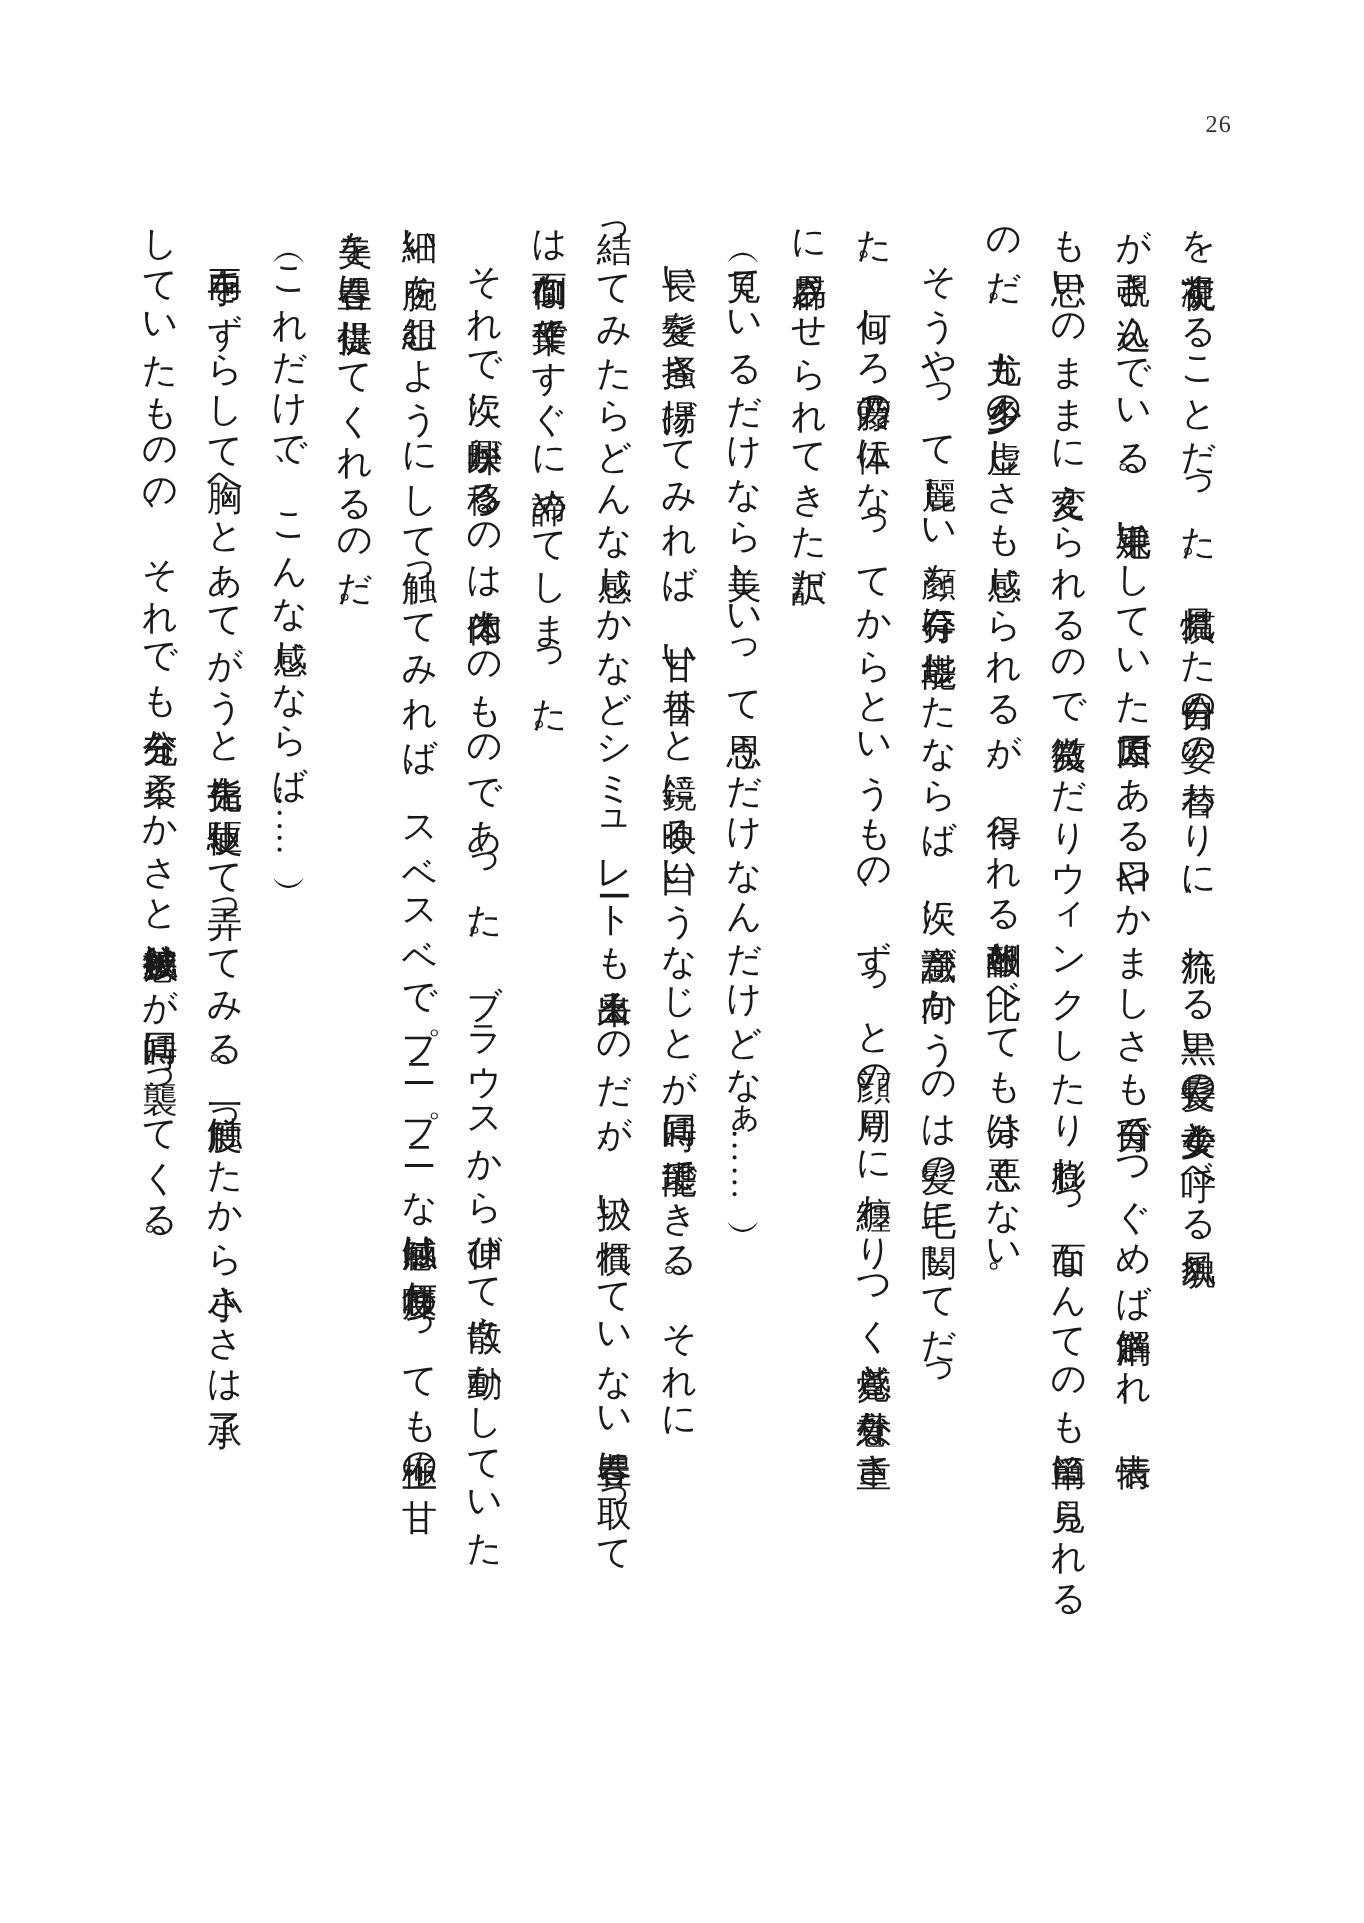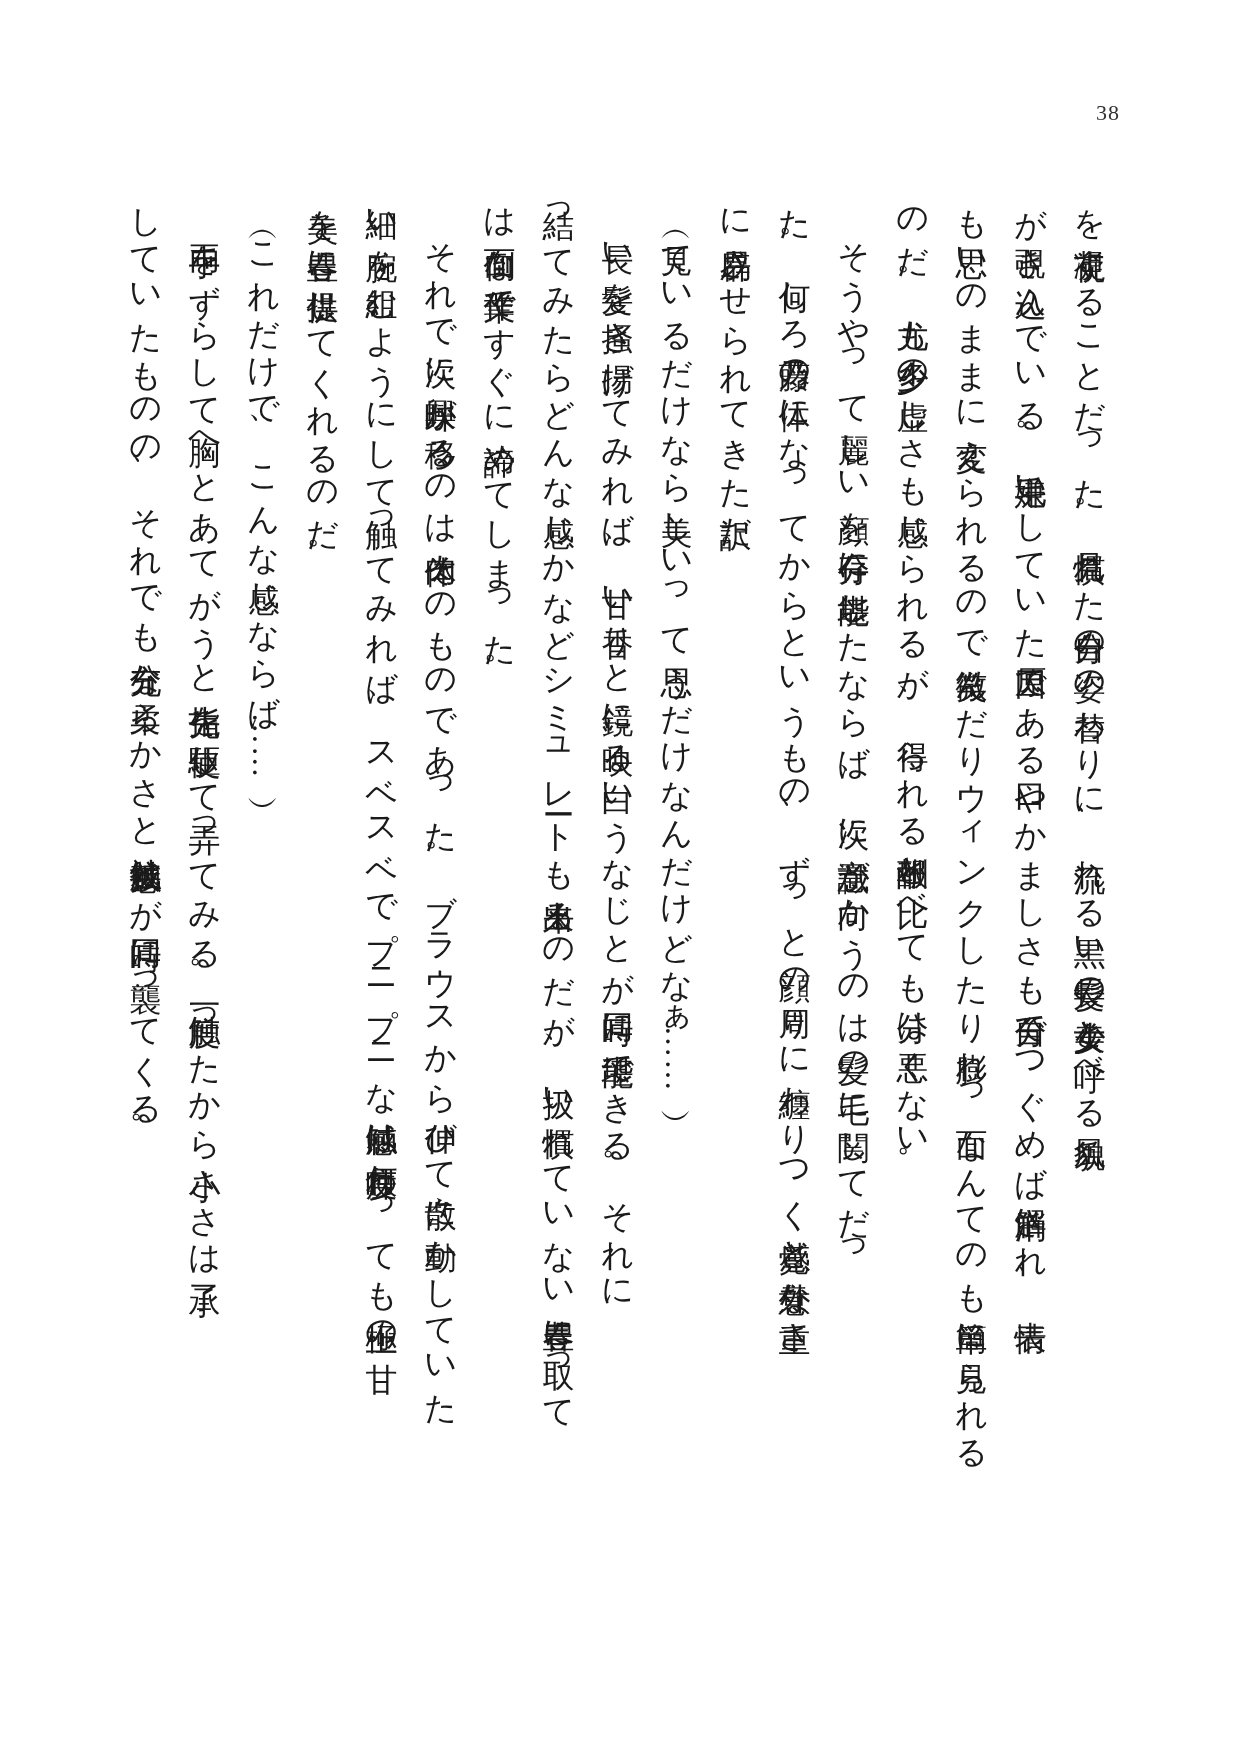--- a/index.html
+++ b/index.html
@@ -42,21 +42,21 @@
   }
   .text-block p.line {
     margin: 0;
     padding: 0;
   }
 </style>
 </head>
 <body style="background: rgb(255, 255, 255);">
 
 <div class="page">
-  <div class="page-number" style="color: rgb(51, 51, 51);">38</div>
+  <div class="page-number" style="color: rgb(51, 51, 51);">26</div>
 
   <div class="text-block" id="text-block" style="color: rgb(26, 26, 26);">
 
   <p class="line">を凝視することだった。見慣れた自分の姿の替わりに、流れる黒い長髪の美少女と呼べる風貌</p>
       <p class="line">が覗き込んでいる。毛嫌いしていた原因である口やかましさも自分でつぐめば解消され、表情</p>
       <p class="line">も思いのままに変えられるので微笑んだりウィンクしたり膨れっ面なんてのも簡単に見られる</p>
       <p class="line">のだ。尤も多少の虚しさも感じられるが、得られる報酬と比べても分は悪くない。</p>
       <p class="line">　そうやって麗しい顔を存分に堪能したならば、次に意識が向かうのは髪の毛に関してだっ</p>
       <p class="line">た。何しろ藤乃の体になってからというもの、ずっと顔の周りに纏わりつく感覚と意外な重さ</p>
       <p class="line">に辟易させられてきた訳だ。</p>

